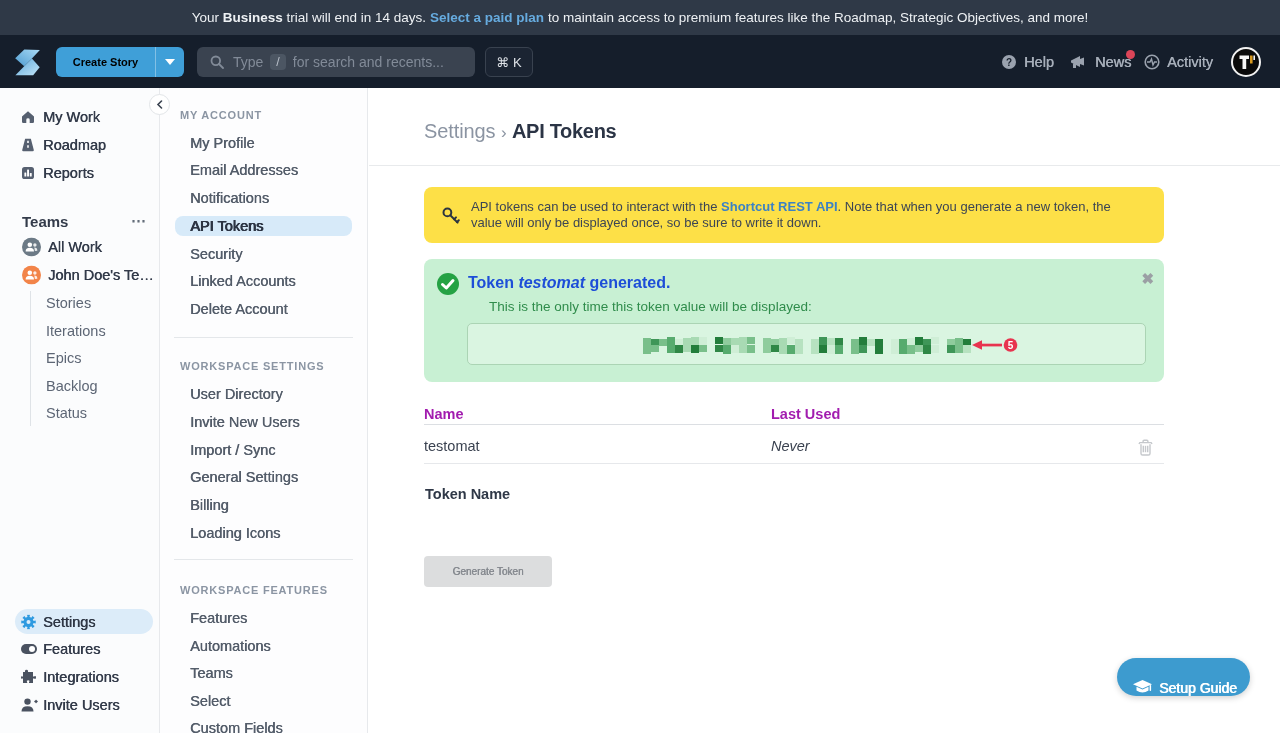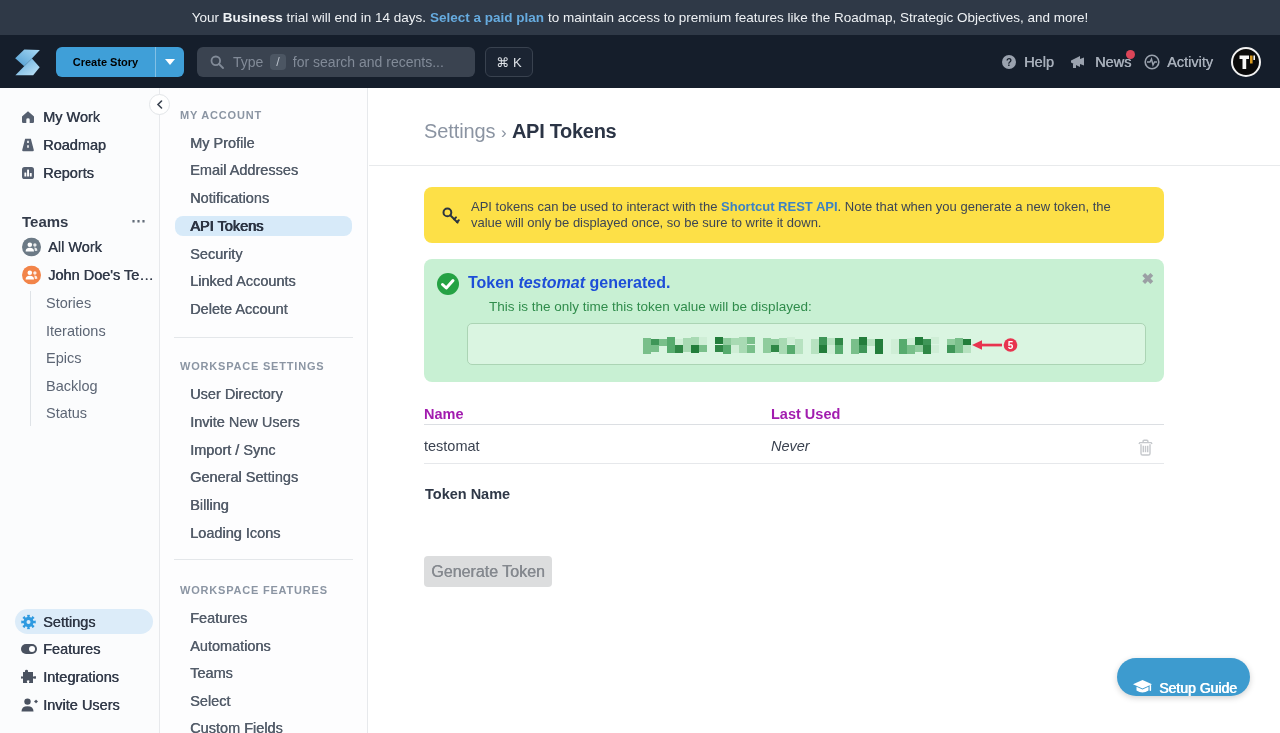--- a/index.html
+++ b/index.html
@@ -69,21 +69,21 @@
     transform:translateY(-50%); }
   .td { position:absolute; font-size:14.5px; color:#3a4250; transform:translateY(-50%); }
   .hrline { position:absolute; left:55px; width:740px; height:1px; background:#dcdfe3; }
   #tokname { position:absolute; left:56px; top:398px; font-size:14.5px; font-weight:700;
     color:#2f3847; }
   #input { position:absolute; left:55px; top:419px; width:370px; height:35px;
     border:1px solid #ccd0d5; border-radius:4px; background:#fff;
     display:flex; align-items:center; padding-left:11px;
     color:#9aa1ac; font-size:15px; }
   #genbtn { position:absolute; left:55px; top:468px; width:128px; height:31px;
-    background:#dcddde; border-radius:4px; color:#85898f; font-size:16px; font-weight:400; text-shadow:0.4px 0 0 currentColor;
+    background:#dcddde; border-radius:4px; color:#85898f; font-size:10px; font-weight:400; text-shadow:0.4px 0 0 currentColor;
     display:flex; align-items:center; justify-content:center; }
   #setup { position:absolute; left:1117px; top:658px; width:133px; height:38px;
     background:#3d9bcf; border-radius:19px; color:#fff; font-size:14px; font-weight:400; text-shadow:0.7px 0 0 currentColor;
     display:flex; align-items:flex-end; box-shadow:0 2px 6px rgba(0,0,0,.18); }
   #collapse { position:absolute; left:149px; top:94px; width:21px; height:21px;
     background:#fff; border:1px solid #e2e5e8; border-radius:50%; z-index:5;
     display:flex; align-items:center; justify-content:center; }
 </style>
 </head>
 <body>

